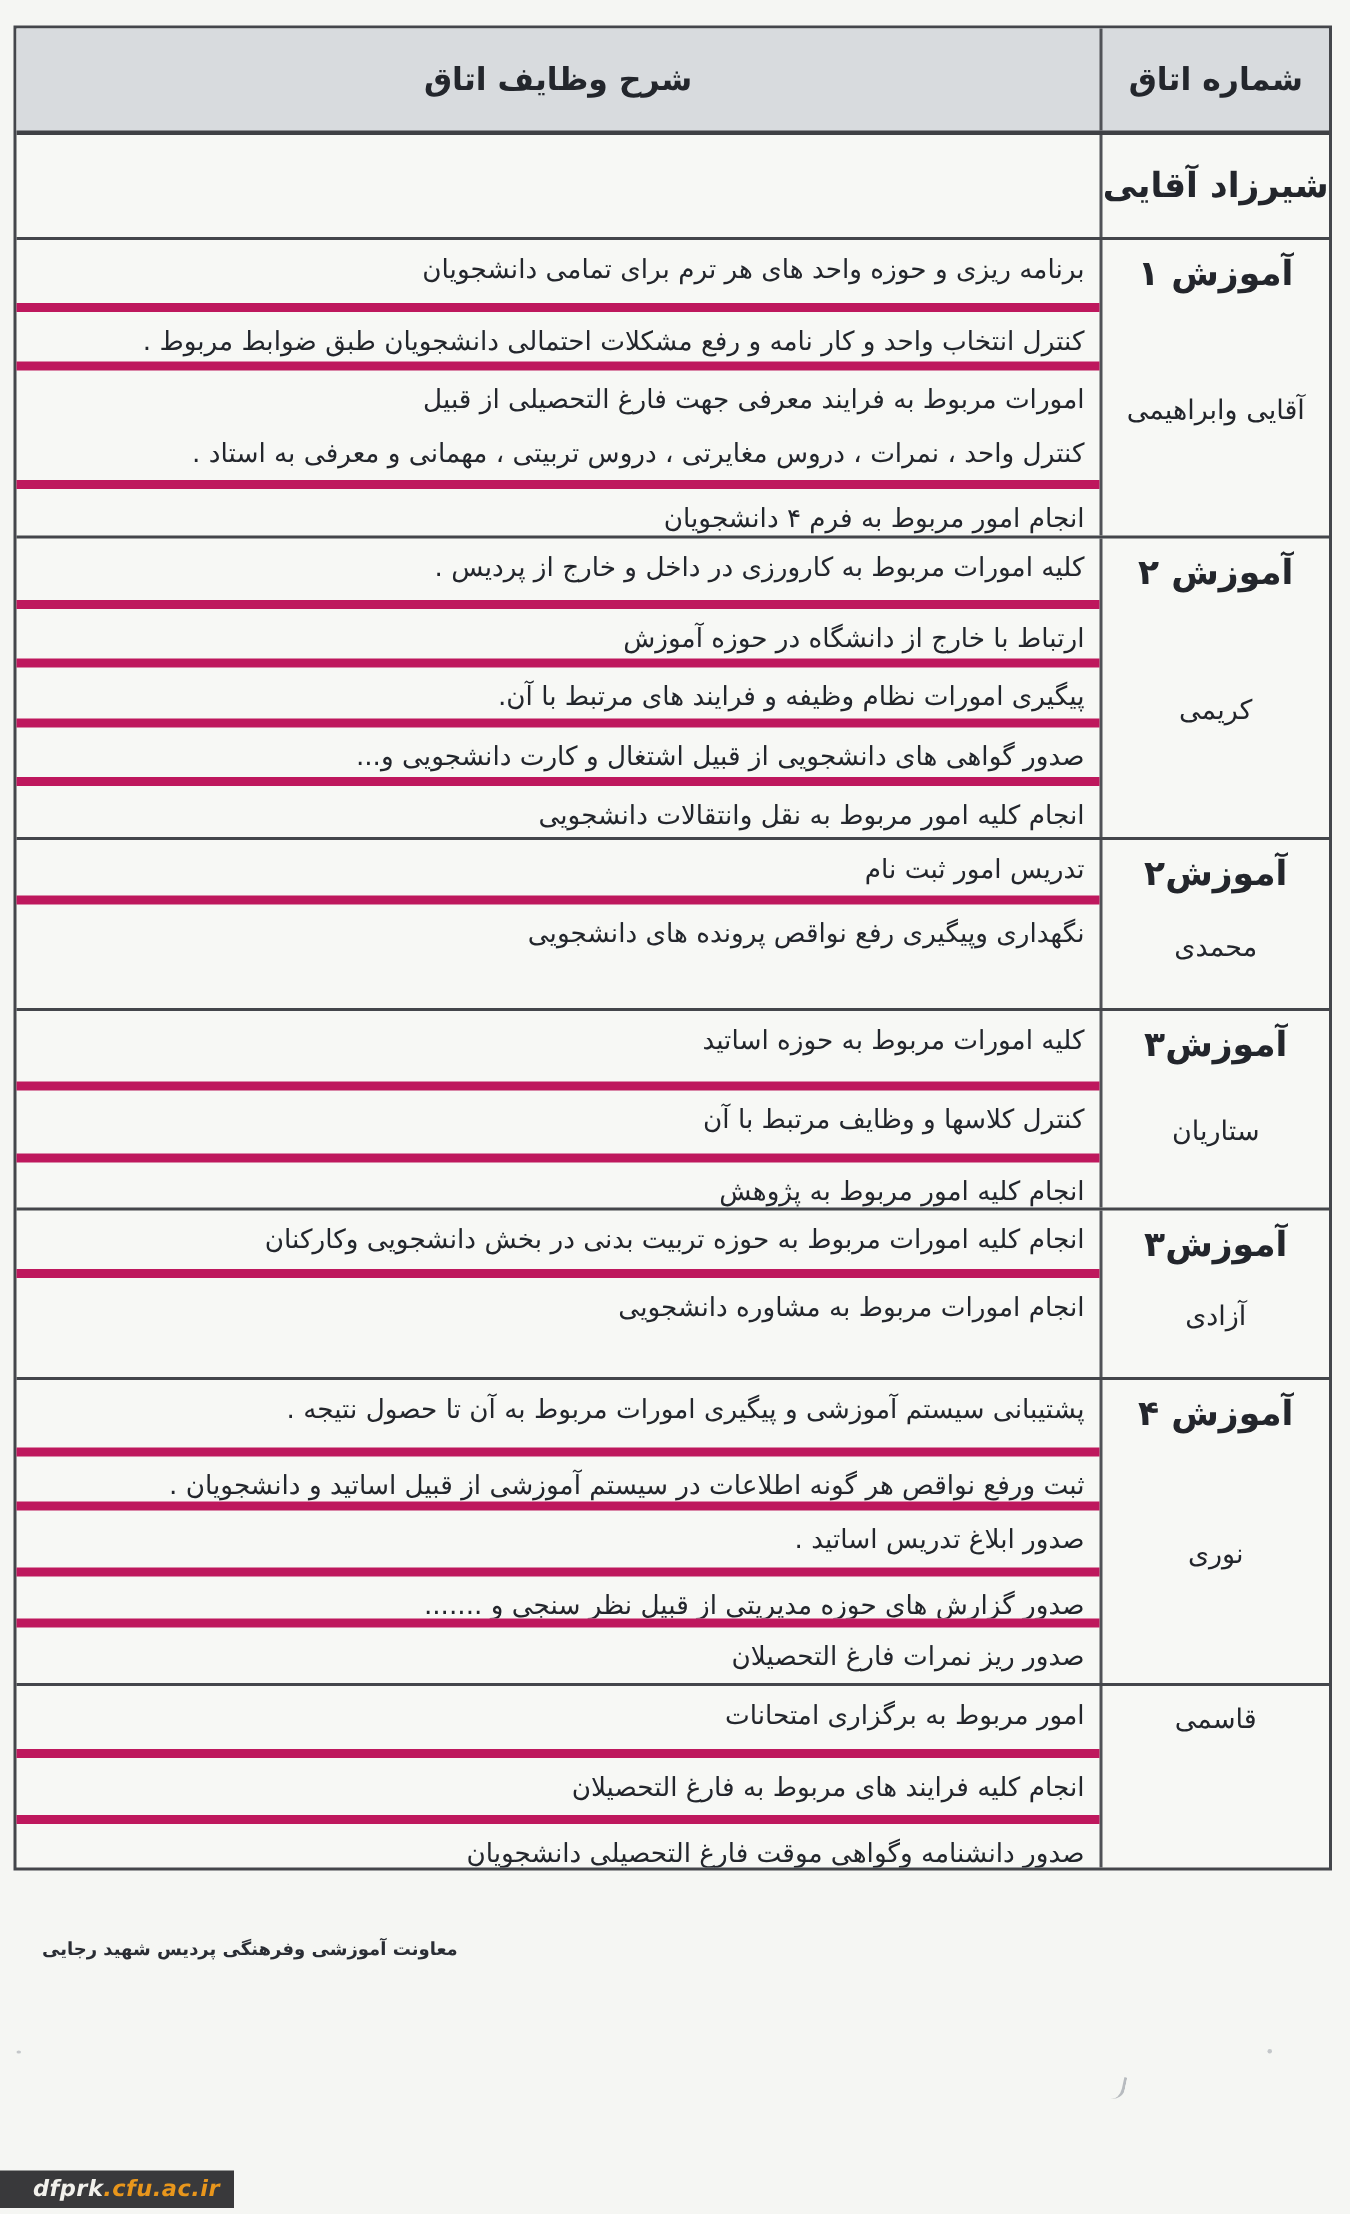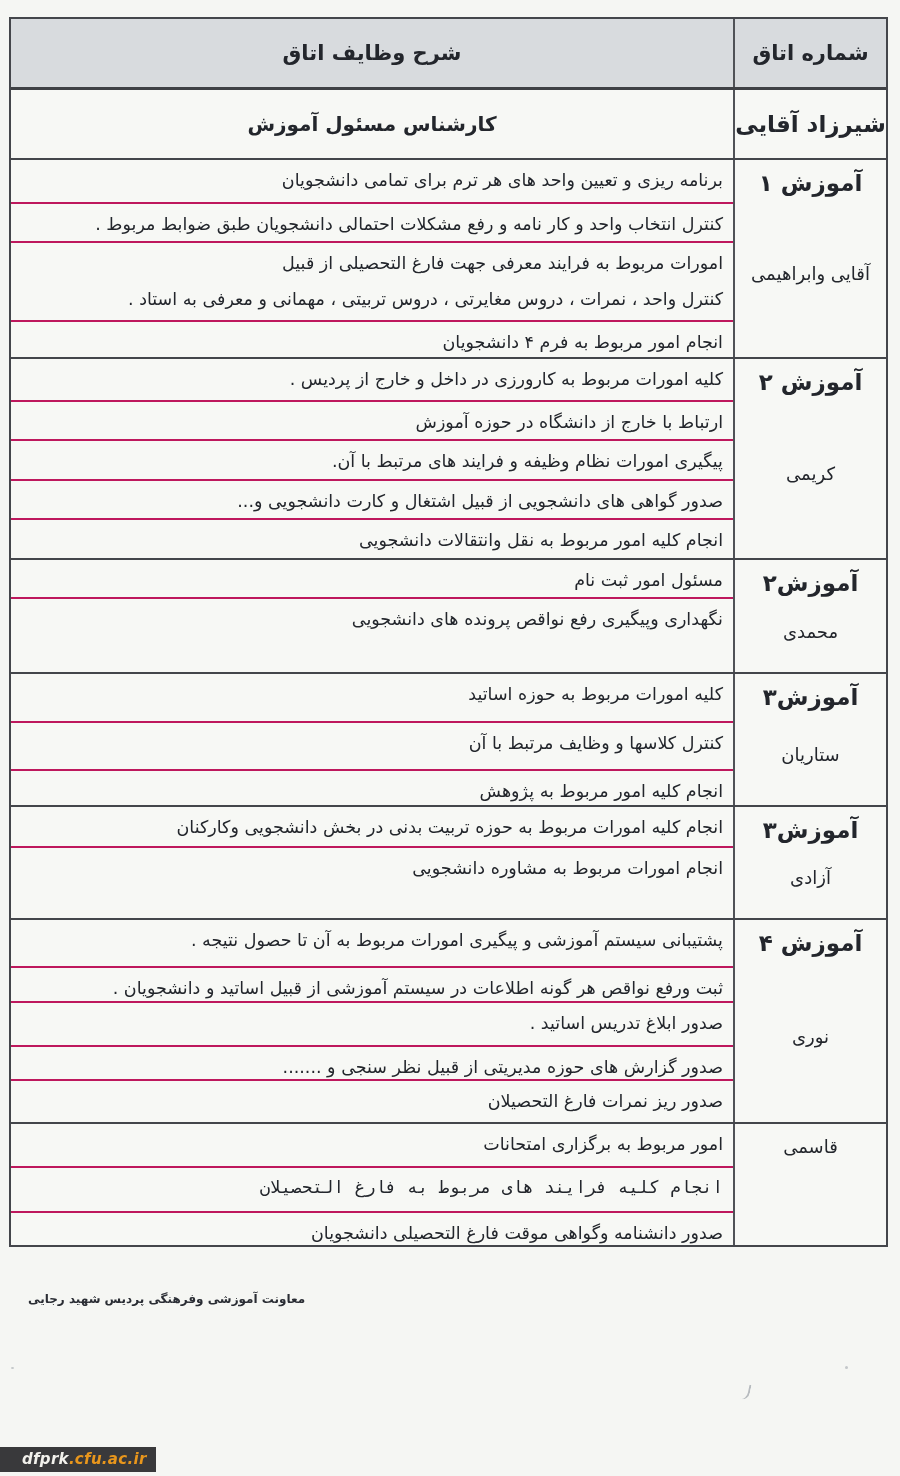--- a/index.html
+++ b/index.html
@@ -49,21 +49,21 @@
 
   .task {
     display:block;
     text-align:right;
     padding:9px 10px 0 6px;
     font-size:17.5px;
     line-height:1.35;
     white-space:pre-line;
     overflow:hidden;
   }
-  .task + .task { border-top:2px solid #be185d; }
+  .task + .task { border-top:6px solid #be185d; }
   .task.multiline { line-height:2.05; padding-top:3px; }
 
   
   .footer-note {
     position:absolute; left:28px; top:1292px;
     direction:rtl;
     font-weight:bold; font-size:12px; color:#2a2d34;text-align:center;
   }
 
   
@@ -99,33 +99,30 @@
       </div>
       <div class="cell-tasks">
         <span class="th-text">شرح وظایف اتاق</span>
       </div>
     </div>
 
     <div class="trow supervisor-row">
       <div class="cell-room">
         <span class="sup-name">شیرزاد آقایی</span>
       </div>
-      <div class="cell-tasks">
-        <span class="sup-title">کارشناس مسئول آموزش</span>
-      </div>
     </div>
 
     <div id="sections-root">
         <div class="trow section" style="height: 199px;">
           <div class="cell-room">
             <div class="room-label">آموزش ۱</div>
             <div class="room-name">آقایی وابراهیمی</div>
           </div>
           <div class="cell-tasks">
-            <div class="task" style="height: 42px;">برنامه ریزی و تعیین واحد های هر ترم برای تمامی دانشجویان</div>
+            <div class="task" style="height: 42px;">برنامه ریزی و حوزه واحد های هر ترم برای تمامی دانشجویان</div>
             <div class="task" style="height: 40px;">کنترل انتخاب واحد و کار نامه و رفع مشکلات احتمالی دانشجویان طبق ضوابط مربوط .</div>
             <div class="task multiline" style="height: 80px;">امورات مربوط به فرایند معرفی جهت فارغ التحصیلی از قبیل
 کنترل واحد ، نمرات ، دروس مغایرتی ، دروس تربیتی ، مهمانی و معرفی  به استاد .</div>
             <div class="task" style="height: 37px;">انجام امور مربوط به فرم ۴ دانشجویان</div>
           </div>
         </div>
         <div class="trow section" style="height: 201px;">
           <div class="cell-room">
             <div class="room-label">آموزش ۲</div>
             <div class="room-name">کریمی</div>
@@ -137,21 +134,21 @@
             <div class="task" style="height: 40px;">صدور گواهی های دانشجویی  از قبیل اشتغال  و کارت دانشجویی و...</div>
             <div class="task" style="height: 40px;">انجام کلیه امور مربوط به نقل وانتقالات دانشجویی</div>
           </div>
         </div>
         <div class="trow section" style="height: 114px;">
           <div class="cell-room">
             <div class="room-label">آموزش۲</div>
             <div class="room-name">محمدی</div>
           </div>
           <div class="cell-tasks">
-            <div class="task" style="height: 38px;">مسئول امور ثبت نام</div>
+            <div class="task" style="height: 38px;">تدریس امور ثبت نام</div>
             <div class="task" style="height: 76px;">نگهداری وپیگیری رفع نواقص پرونده های دانشجویی</div>
           </div>
         </div>
         <div class="trow section" style="height: 133px;">
           <div class="cell-room">
             <div class="room-label">آموزش۳</div>
             <div class="room-name">ستاریان</div>
           </div>
           <div class="cell-tasks">
             <div class="task" style="height: 48px;">کلیه امورات مربوط به حوزه اساتید</div>
@@ -181,21 +178,21 @@
             <div class="task" style="height: 35px;">صدور گزارش های حوزه مدیریتی  از قبیل نظر سنجی و .......</div>
             <div class="task" style="height: 43px;">صدور ریز نمرات فارغ التحصیلان</div>
           </div>
         </div>
         <div class="trow section" style="height: 123px;">
           <div class="cell-room">
             <div class="room-name top">قاسمی</div>
           </div>
           <div class="cell-tasks">
             <div class="task" style="height: 43px;">امور مربوط به برگزاری امتحانات</div>
-            <div class="task" style="height: 45px; font-family: Liberation Mono, monospace;">انجام کلیه فرایند های مربوط به فارغ التحصیلان</div>
+            <div class="task" style="height: 45px;">انجام کلیه فرایند های مربوط به فارغ التحصیلان</div>
             <div class="task" style="height: 35px;">صدور دانشنامه وگواهی موقت فارغ التحصیلی  دانشجویان</div>
           </div>
         </div>
       </div>
 
   </div>
 
   <div class="footer-note">معاونت آموزشی وفرهنگی پردیس شهید رجایی</div>
 
   <div class="watermark">

